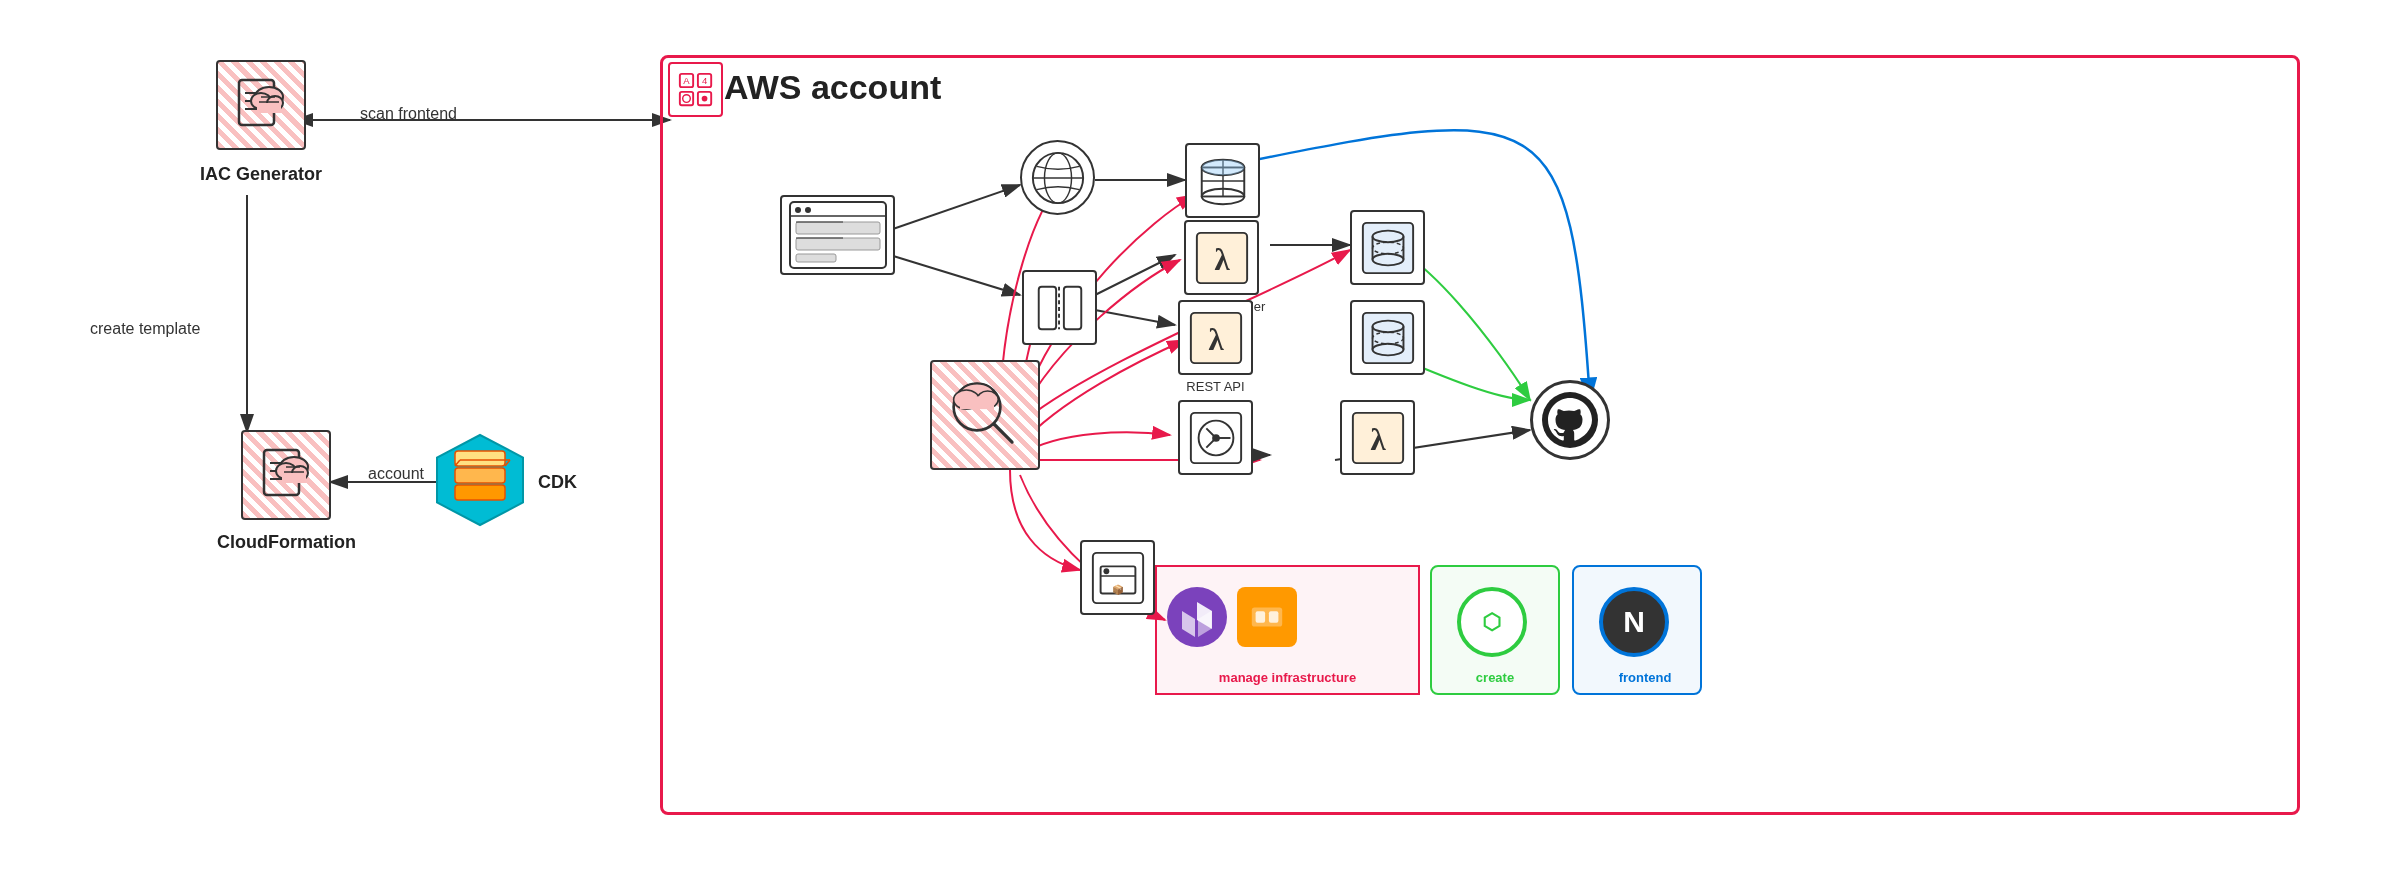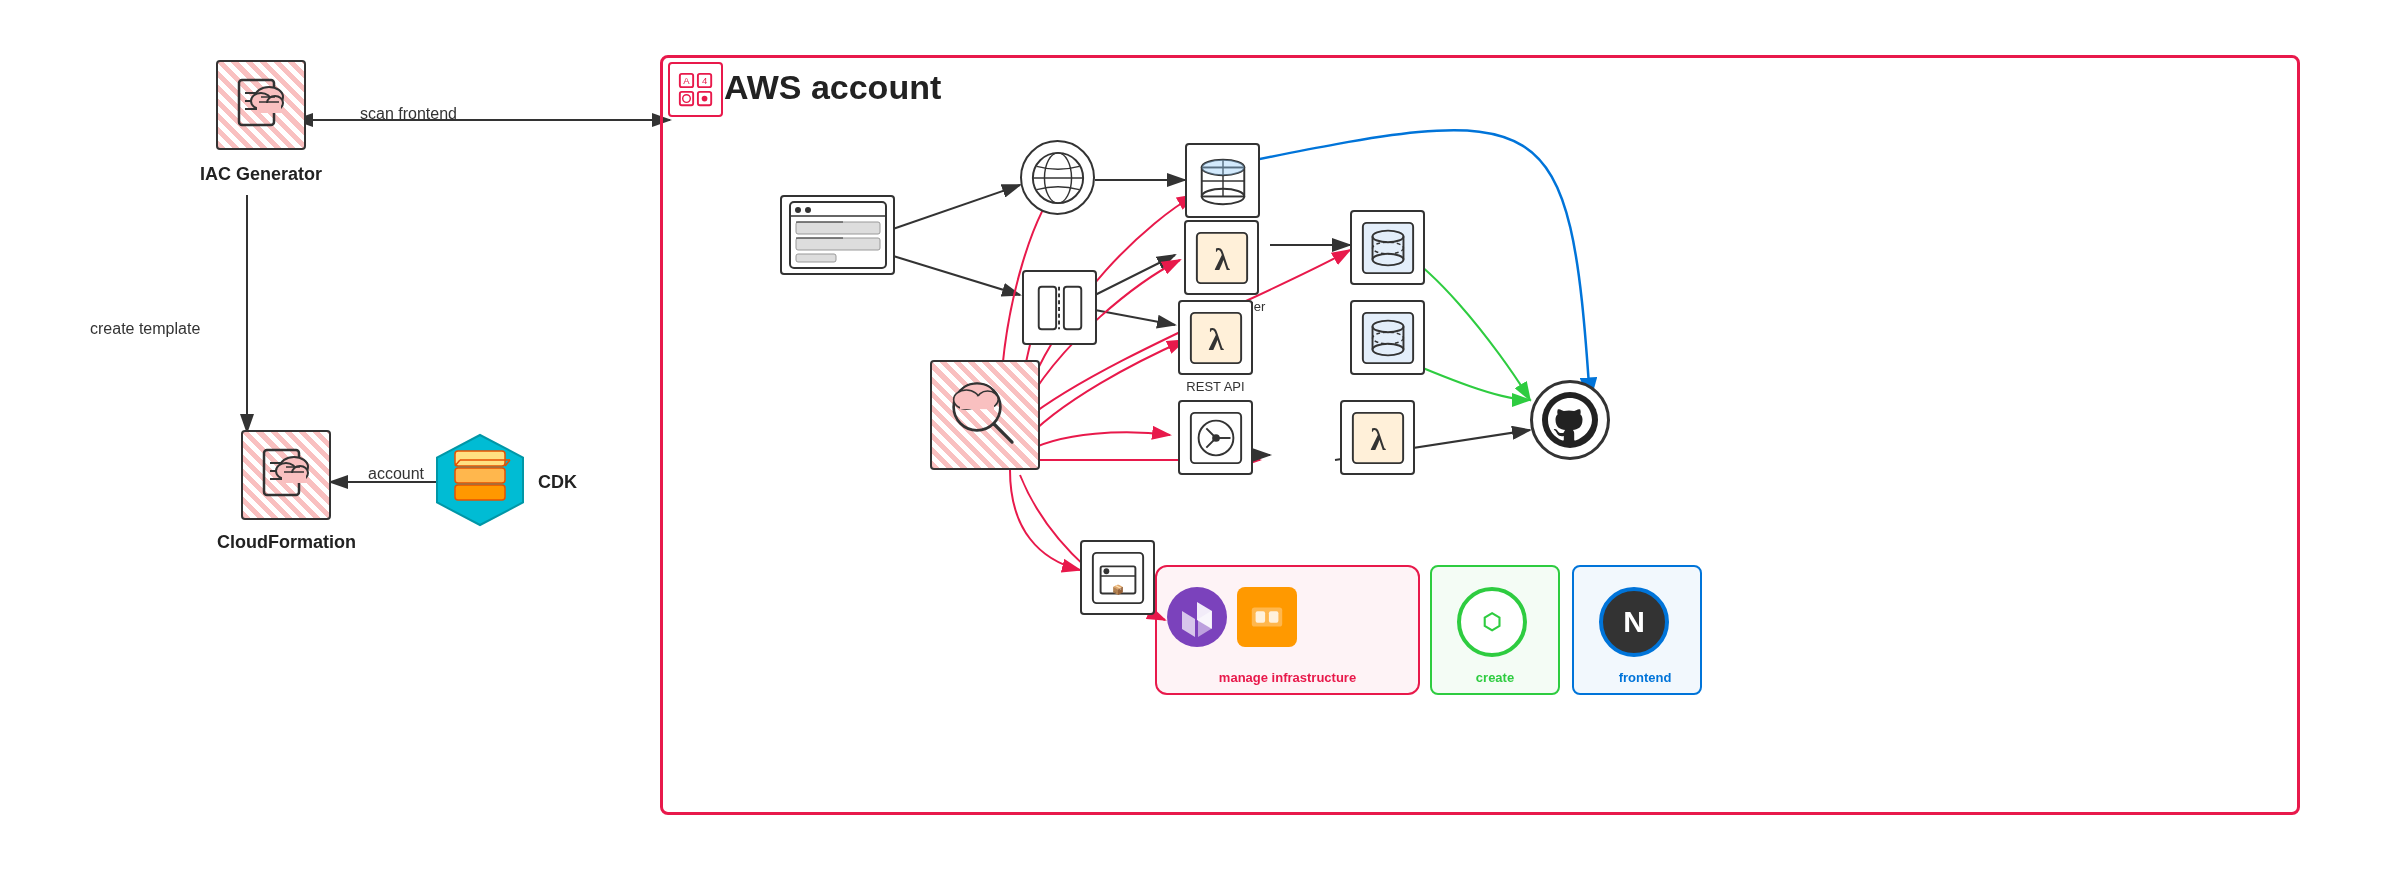--- a/index.html
+++ b/index.html
@@ -158,21 +158,21 @@
       font-size: 13px;
       color: #333;
       text-align: center;
       white-space: nowrap;
     }
 
     
     .group-box-red {
       position: absolute;
       border: 2.5px solid #e8194b;
-      border-radius: 12px;
+      border-radius: 0;
       background: rgba(232, 25, 75, 0.05);
       padding-left: 27px;
     }
 
     .group-box-green {
       position: absolute;
       border: 2.5px solid #2ecc40;
       border-radius: 8px;
       background: rgba(46, 204, 64, 0.05);
     }

